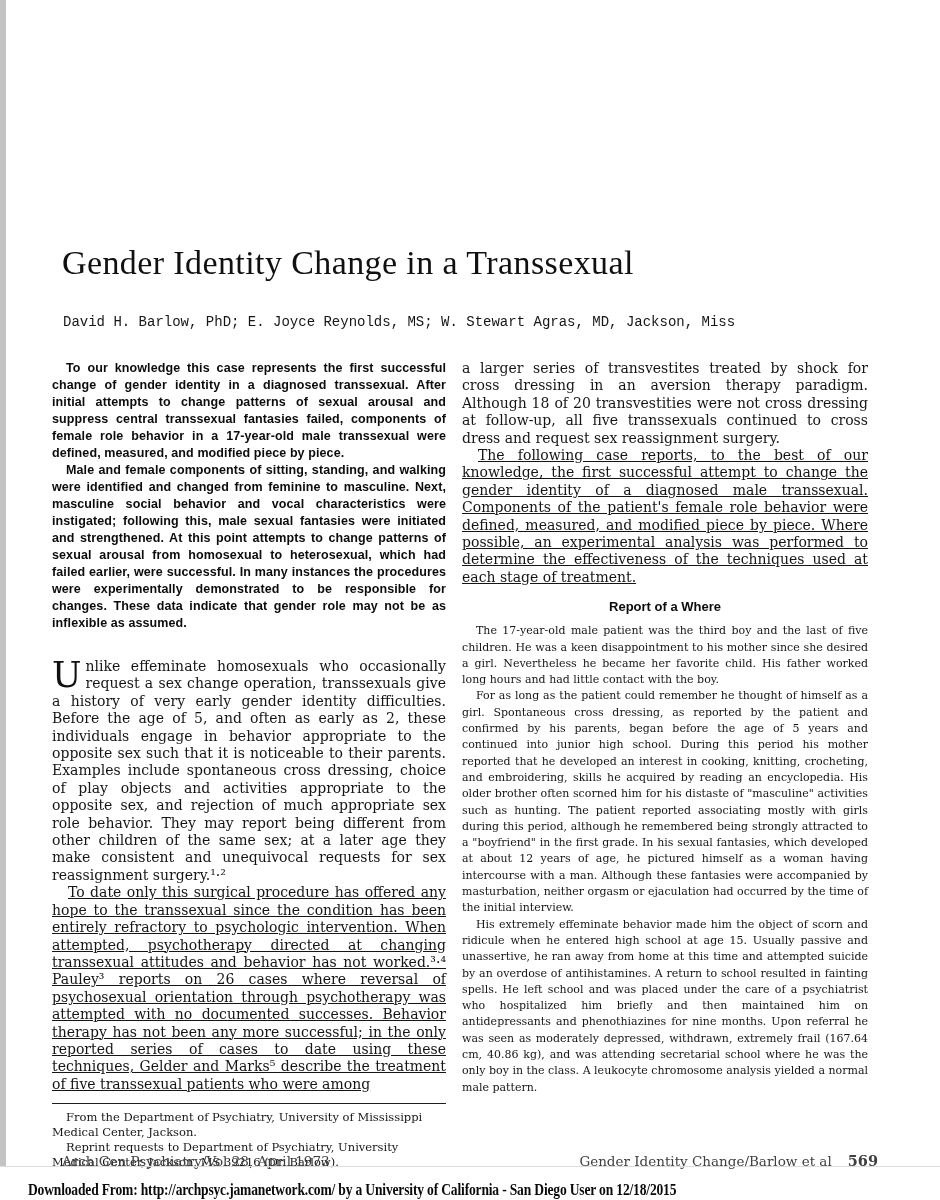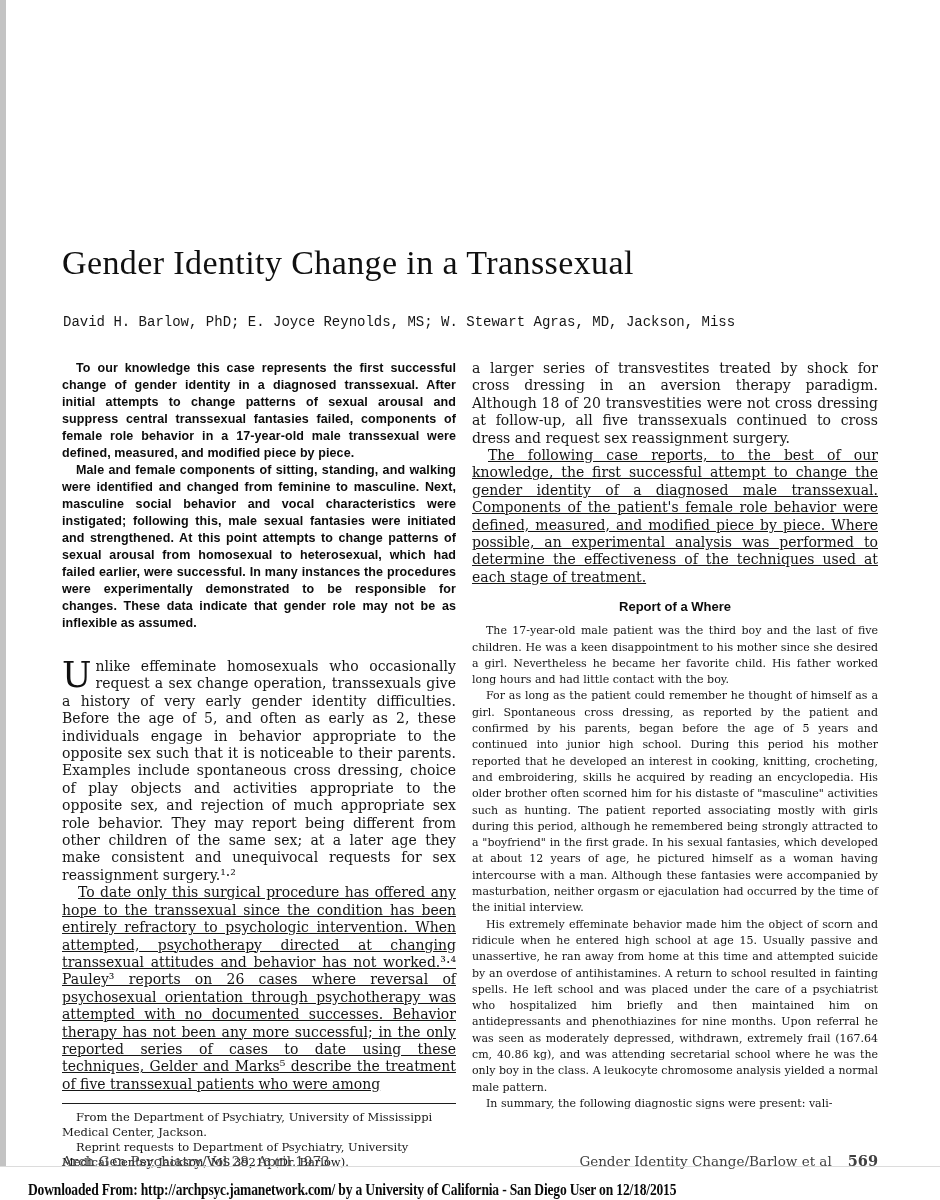--- a/index.html
+++ b/index.html
@@ -11,21 +11,21 @@
   }
   .scan-edge { position:absolute; left:0; top:0; width:6px; height:1167px; background:#c3c3c3; }
   .scan-bottom-line { position:absolute; left:0; top:1166px; width:940px; border-top:1px solid #dcdcdc; }
 
   .title {
     position:absolute; left:62px; top:244px; width:820px;
     font-size:34px; font-weight:normal; letter-spacing:0.4px; color:#101010;font-family:Liberation Serif, serif;
   }
   .byline { position:absolute; left:63px; top:314px; width:820px; font-size:14px; color:#161616;font-family:Liberation Mono, monospace; }
 
-  .cols { position:absolute; left:62px; top:360px; width:816px; display:flex; gap:16px; }
+  .cols { position:absolute; left:52px; top:360px; width:816px; display:flex; gap:16px; }
   .col-left  { width:394px; }
   .col-right { width:406px; }
 
   .abstract p {
     font-family:"Liberation Sans", sans-serif; font-weight:700;
     font-size:12.5px; line-height:17px; text-align:justify;
     text-indent:14px; color:#0c0c0c; letter-spacing:0.1px;
   }
 
   .intro { margin-top:26px; }
@@ -95,21 +95,20 @@
       <p>a larger series of transvestites treated by shock for cross dressing in an aversion therapy paradigm. Although 18 of 20 transvestities were not cross dressing at follow-up, all five transsexuals continued to cross dress and request sex reassignment surgery.</p>
       <p class="indent">The following case reports, to the best of our knowledge, the first successful attempt to change the gender identity of a diagnosed male transsexual. Components of the patient's female role behavior were defined, measured, and modified piece by piece. Where possible, an experimental analysis was performed to determine the effectiveness of the techniques used at each stage of treatment.</p>
     </div>
 
     <div class="section-heading">Report of a Where</div>
 
     <div class="case">
       <p>The 17-year-old male patient was the third boy and the last of five children. He was a keen disappointment to his mother since she desired a girl. Nevertheless he became her favorite child. His father worked long hours and had little contact with the boy.</p>
       <p>For as long as the patient could remember he thought of himself as a girl. Spontaneous cross dressing, as reported by the patient and confirmed by his parents, began before the age of 5 years and continued into junior high school. During this period his mother reported that he developed an interest in cooking, knitting, crocheting, and embroidering, skills he acquired by reading an encyclopedia. His older brother often scorned him for his distaste of "masculine" activities such as hunting. The patient reported associating mostly with girls during this period, although he remembered being strongly attracted to a "boyfriend" in the first grade. In his sexual fantasies, which developed at about 12 years of age, he pictured himself as a woman having intercourse with a man. Although these fantasies were accompanied by masturbation, neither orgasm or ejaculation had occurred by the time of the initial interview.</p>
       <p>His extremely effeminate behavior made him the object of scorn and ridicule when he entered high school at age 15. Usually passive and unassertive, he ran away from home at this time and attempted suicide by an overdose of antihistamines. A return to school resulted in fainting spells. He left school and was placed under the care of a psychiatrist who hospitalized him briefly and then maintained him on antidepressants and phenothiazines for nine months. Upon referral he was seen as moderately depressed, withdrawn, extremely frail (167.64 cm, 40.86 kg), and was attending secretarial school where he was the only boy in the class. A leukocyte chromosome analysis yielded a normal male pattern.</p>
-      <p>In summary, the following diagnostic signs were present: vali-</p>
     </div>
   </div>
 
 </div>
 
 <div class="footer">
   <span>Arch Gen Psychiatry/Vol 28, April 1973</span>
   <span class="footer-right">
     <span>Gender Identity Change/Barlow et al</span>
     <span class="page-number">569</span>

